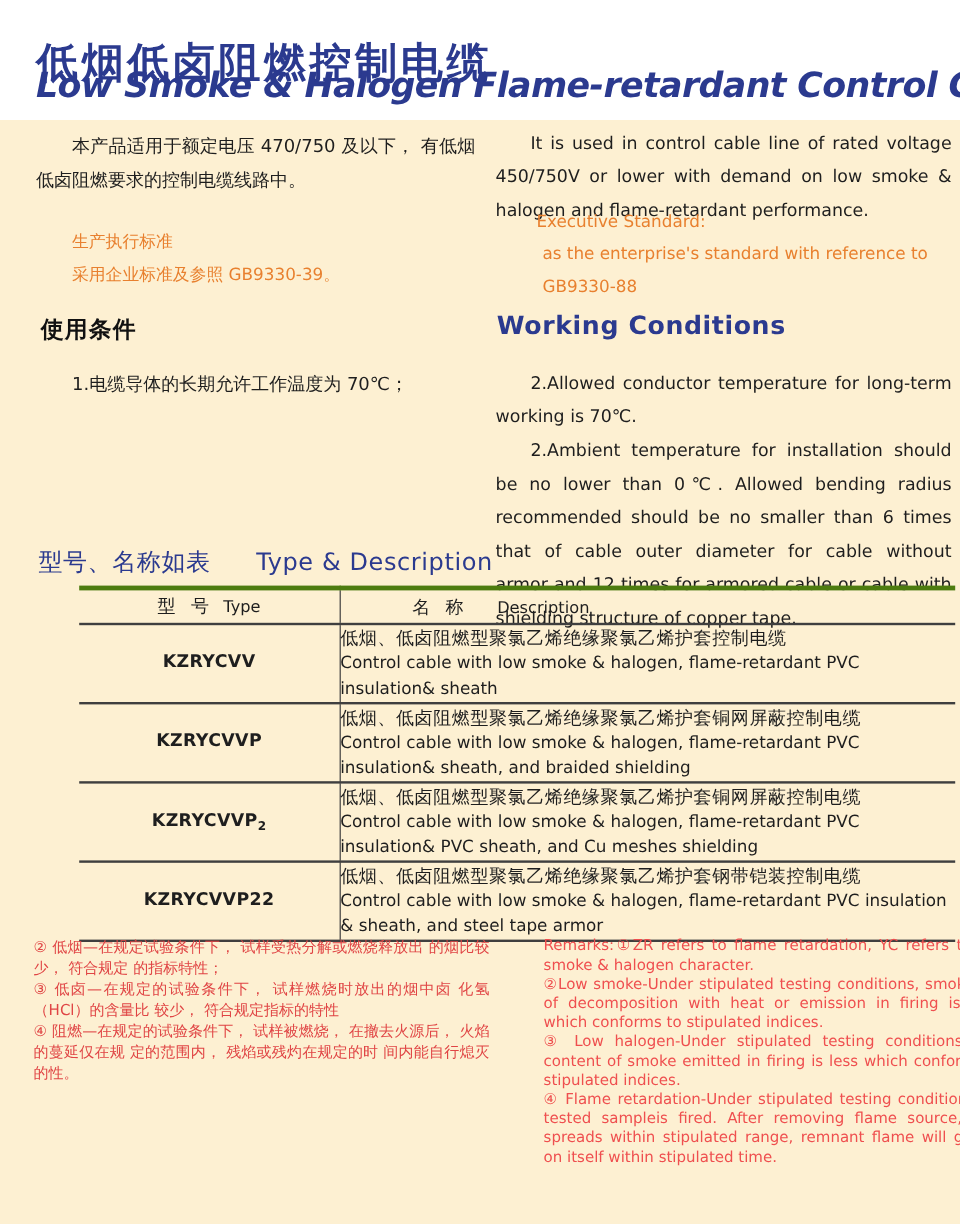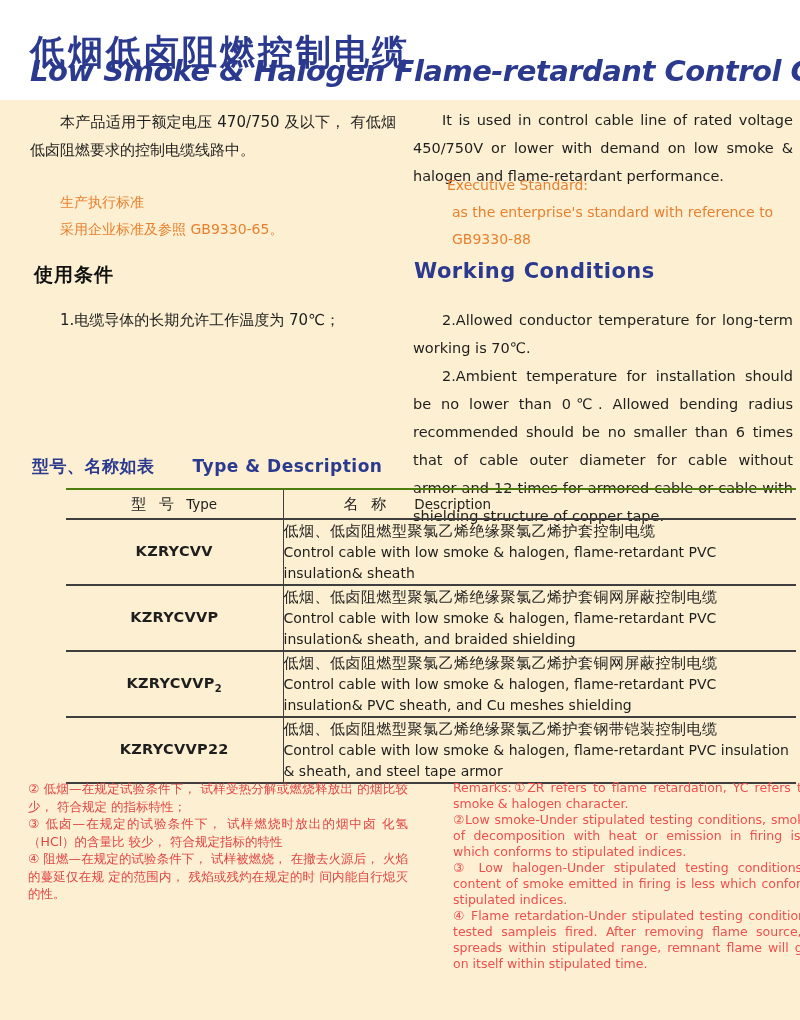--- a/index.html
+++ b/index.html
@@ -41,31 +41,31 @@
   }
   .head-en {
     position:absolute; top:259px; left:414px;
     font-size:21px; font-weight:bold; color:#2b3a8f; letter-spacing:0.5px;
   }
   .cond-cn { top:306px; }
   .cond-en { top:306px; }
   
   .type-head {
     position:absolute; top:455px; left:32px;
-    font-size:17px; font-weight:bold; color:#2b3a8f; letter-spacing:0.5px;
+    font-size:20px; font-weight:normal; color:#2b3a8f; letter-spacing:0.5px;
   }
   .type-head .gap { display:inline-block; width:38px; }
   
   .spec-table {
     position:absolute; top:488px; left:66px; width:730px;
     border-collapse:collapse; table-layout:fixed;
   }
   .spec-table col.c1 { width:217px; }
   .spec-table tr { border-bottom:2px solid #3f3f3f; }
-  .spec-table tr:first-child { border-top:2px solid #4d7c0f; }
+  .spec-table tr:first-child { border-top:4px solid #4d7c0f; }
   .spec-table th, .spec-table td {
     padding:0; vertical-align:middle;
   }
   .spec-table td.type-cell, .spec-table th.type-cell {
     text-align:center; border-right:1.5px solid #3f3f3f;
   }
   .th-row { height:30px; }
   .th-txt-cn { font-size:15px; font-weight:normal; color:#1e1e1e; letter-spacing:4px; }
   .th-txt-en { font-size:13.5px; font-weight:normal; color:#1e1e1e; margin-left:8px; letter-spacing:0; }
   .type-cell { font-size:14.5px; font-weight:bold; color:#1e1e1e; letter-spacing:0.3px; }
@@ -90,21 +90,21 @@
 
   <div class="col-l" style="top:108px;">
     <p class="cn-body indent">本产品适用于额定电压 470/750 及以下， 有低烟低卤阻燃要求的控制电缆线路中。</p>
   </div>
   <div class="col-r" style="top:106px;">
     <p class="en-body indent">It is used in control cable line of rated voltage 450/750V or lower with demand on low smoke &amp; halogen and flame-retardant performance.</p>
   </div>
 
   <div class="orange" style="position:absolute; top:189px; left:60px;">
     <p>生产执行标准</p>
-    <p>采用企业标准及参照 GB9330-65。</p>
+    <p>采用企业标准及参照 GB9330-39。</p>
   </div>
   <div class="orange" style="position:absolute; top:172px; left:447px;">
     <p>Executive Standard:</p>
     <p style="margin-left:5px;">as the enterprise's standard with reference to GB9330-88</p>
   </div>
 
   <h2 class="head-cn" style="margin:0;">使用条件</h2>
   <h2 class="head-en" style="margin:0;">Working Conditions</h2>
 
   <div class="col-l cond-cn">

